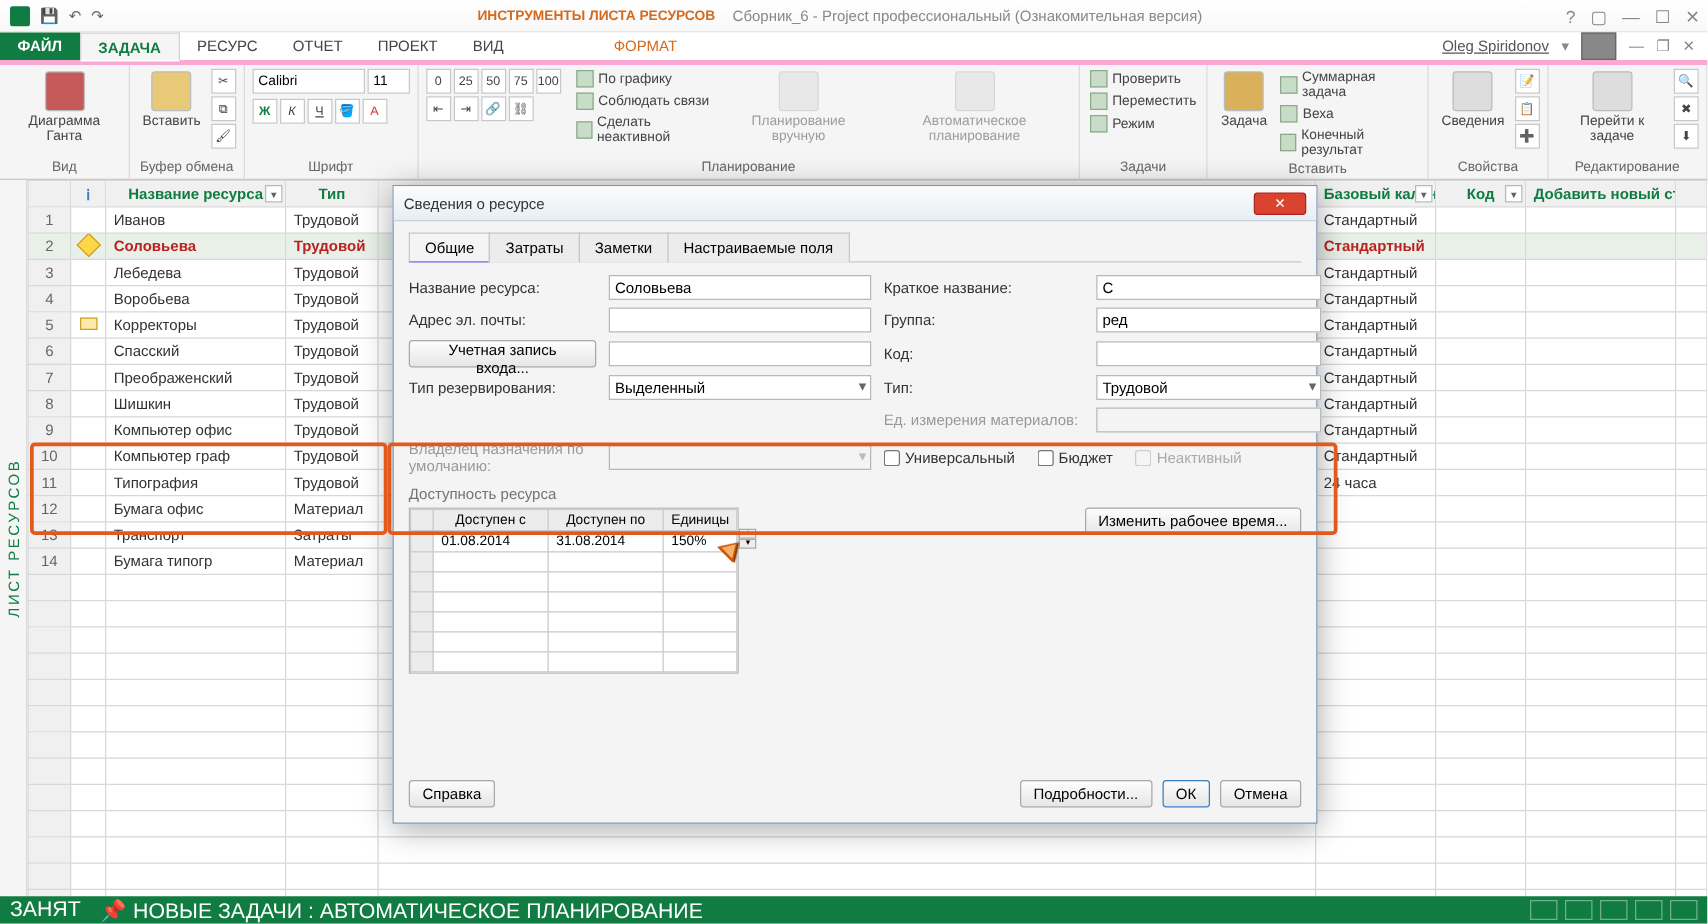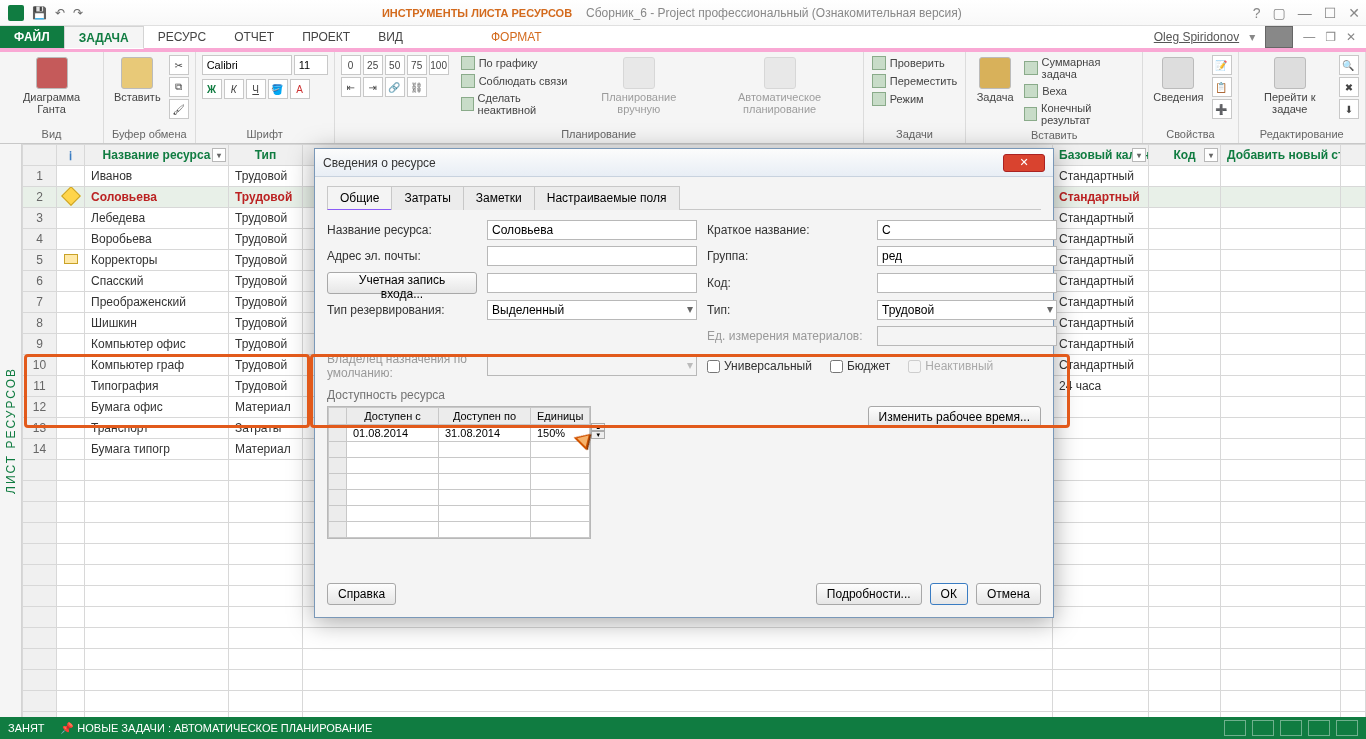--- a/index.html
+++ b/index.html
@@ -73,29 +73,29 @@
 .chk input { width:13px; height:13px; }
 .section-title { font-size:12px; color:#737373; margin:8px 0 4px; }
 .avail-wrap { display:flex; gap:16px; align-items:flex-start; }
 .avail-table { border:1px solid #b8b8b8; background:#fff; }
 .avail-table table { border-collapse:collapse; }
 .avail-table th, .avail-table td { border:1px solid #c8c8c8; font-size:11px; padding:2px 6px; height:16px; text-align:left; }
 .avail-table th { background:#ececec; font-weight:normal; text-align:center; }
 .avail-table .rh { width:18px; background:#ececec; }
 .spin { width:14px; display:flex; flex-direction:column; }
 .spin div { height:8px; border:1px solid #aaa; background:#eee; font-size:7px; text-align:center; line-height:6px; }
-.dlg-footer { display:flex; gap:8px; justify-content:flex-end; margin-top:44px; }
+.dlg-footer { display:flex; gap:8px; justify-content:flex-end; margin-top:85px; }
 .dlg-footer .left { margin-right:auto; }
 .highlight-box { position:absolute; border:3px solid #e25a1b; border-radius:4px; pointer-events:none; }
 .cursor-arrow { position:absolute; width:0; height:0; }
 .cursor-arrow::before { content:""; position:absolute; width:0; height:0; border-left:14px solid #d35400; border-top:9px solid transparent; border-bottom:9px solid transparent; transform:rotate(-45deg); left:-2px; top:-2px; filter:drop-shadow(1px 1px 0 #7a2e00); }
 .cursor-arrow::after { content:""; position:absolute; width:0; height:0; border-left:10px solid #f6b26b; border-top:6px solid transparent; border-bottom:6px solid transparent; transform:rotate(-45deg); left:0px; top:1px; }
 
 
-.statusbar { position:absolute; bottom:0; left:0; right:0; height:22px; background:#107c41; color:#fff; display:flex; align-items:center; font-size:11px; padding:0 8px; gap:16px; }
+.statusbar { position:absolute; bottom:0; left:0; right:0; height:22px; background:#107c41; color:#fff; display:flex; align-items:center; font-size:17px; padding:0 8px; gap:16px; }
 .statusbar .sbr { margin-left:auto; display:flex; gap:6px; align-items:center; }
 .sb-btn { width:22px; height:16px; border:1px solid rgba(255,255,255,.4); }
 </style>
 </head>
 <body>
 
 <div class="titlebar">
   <div class="qat">
     <div class="qat-icon"></div>
     <span style="color:#107c41">💾</span>

